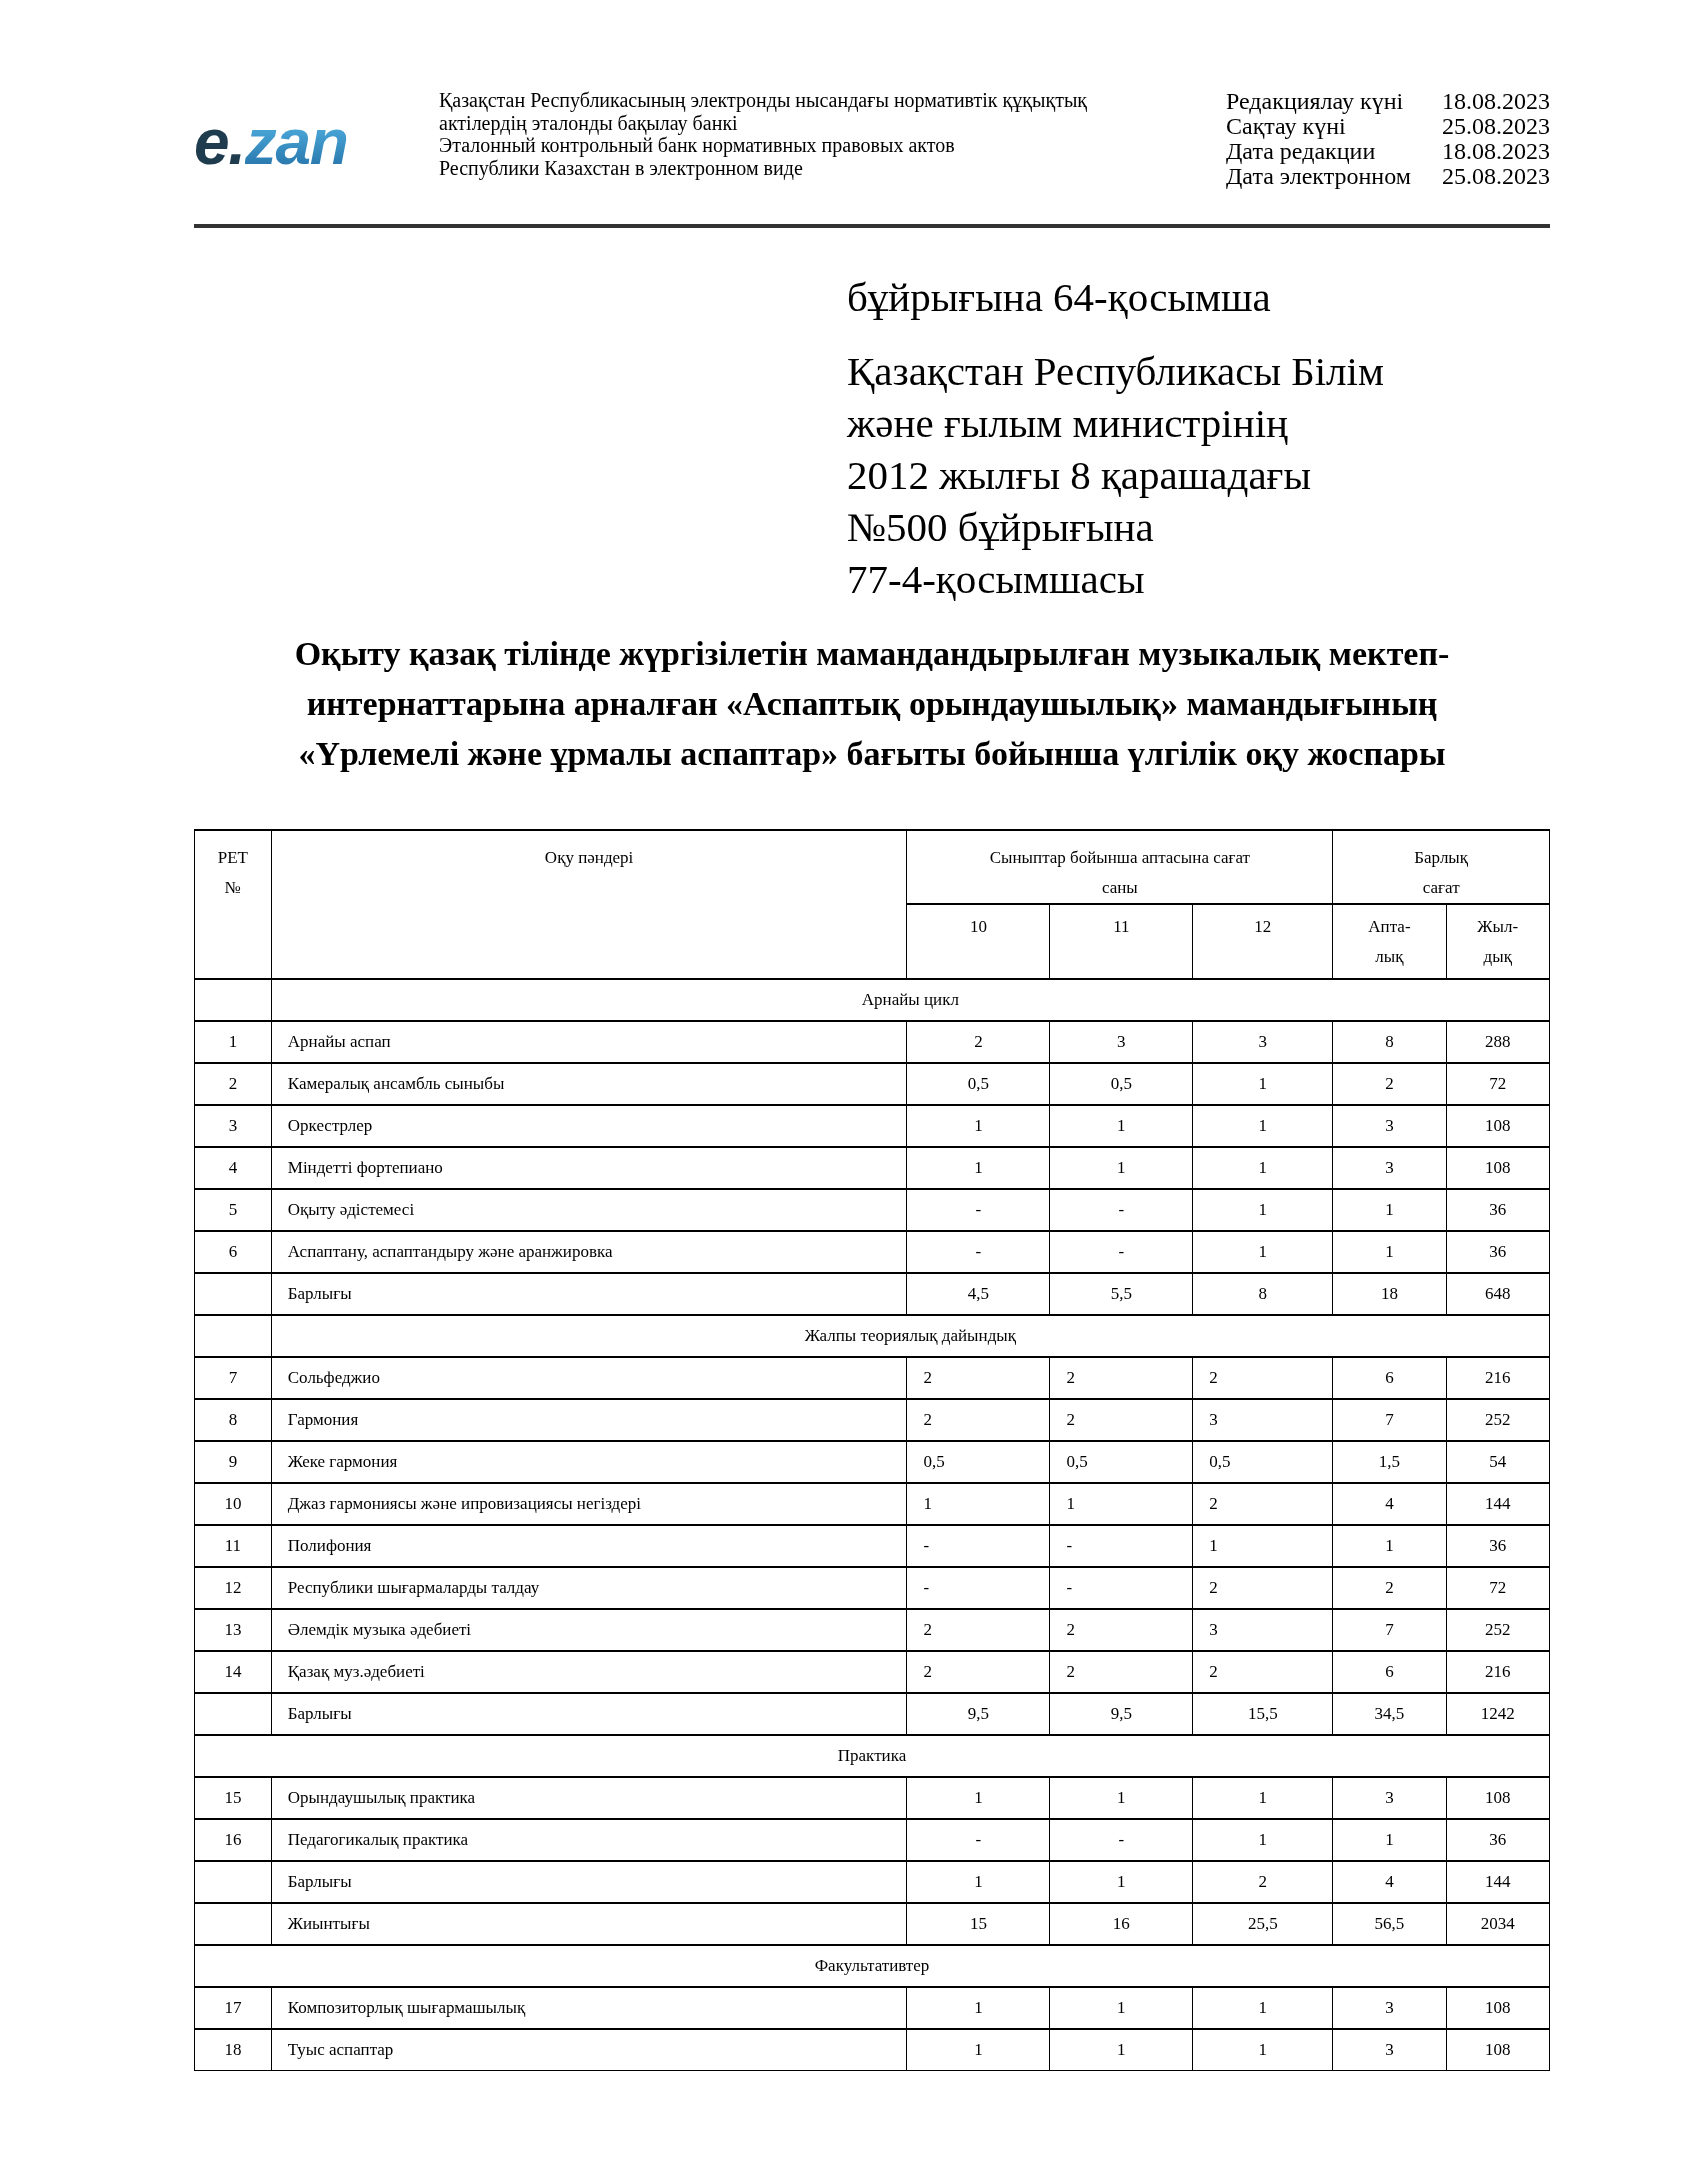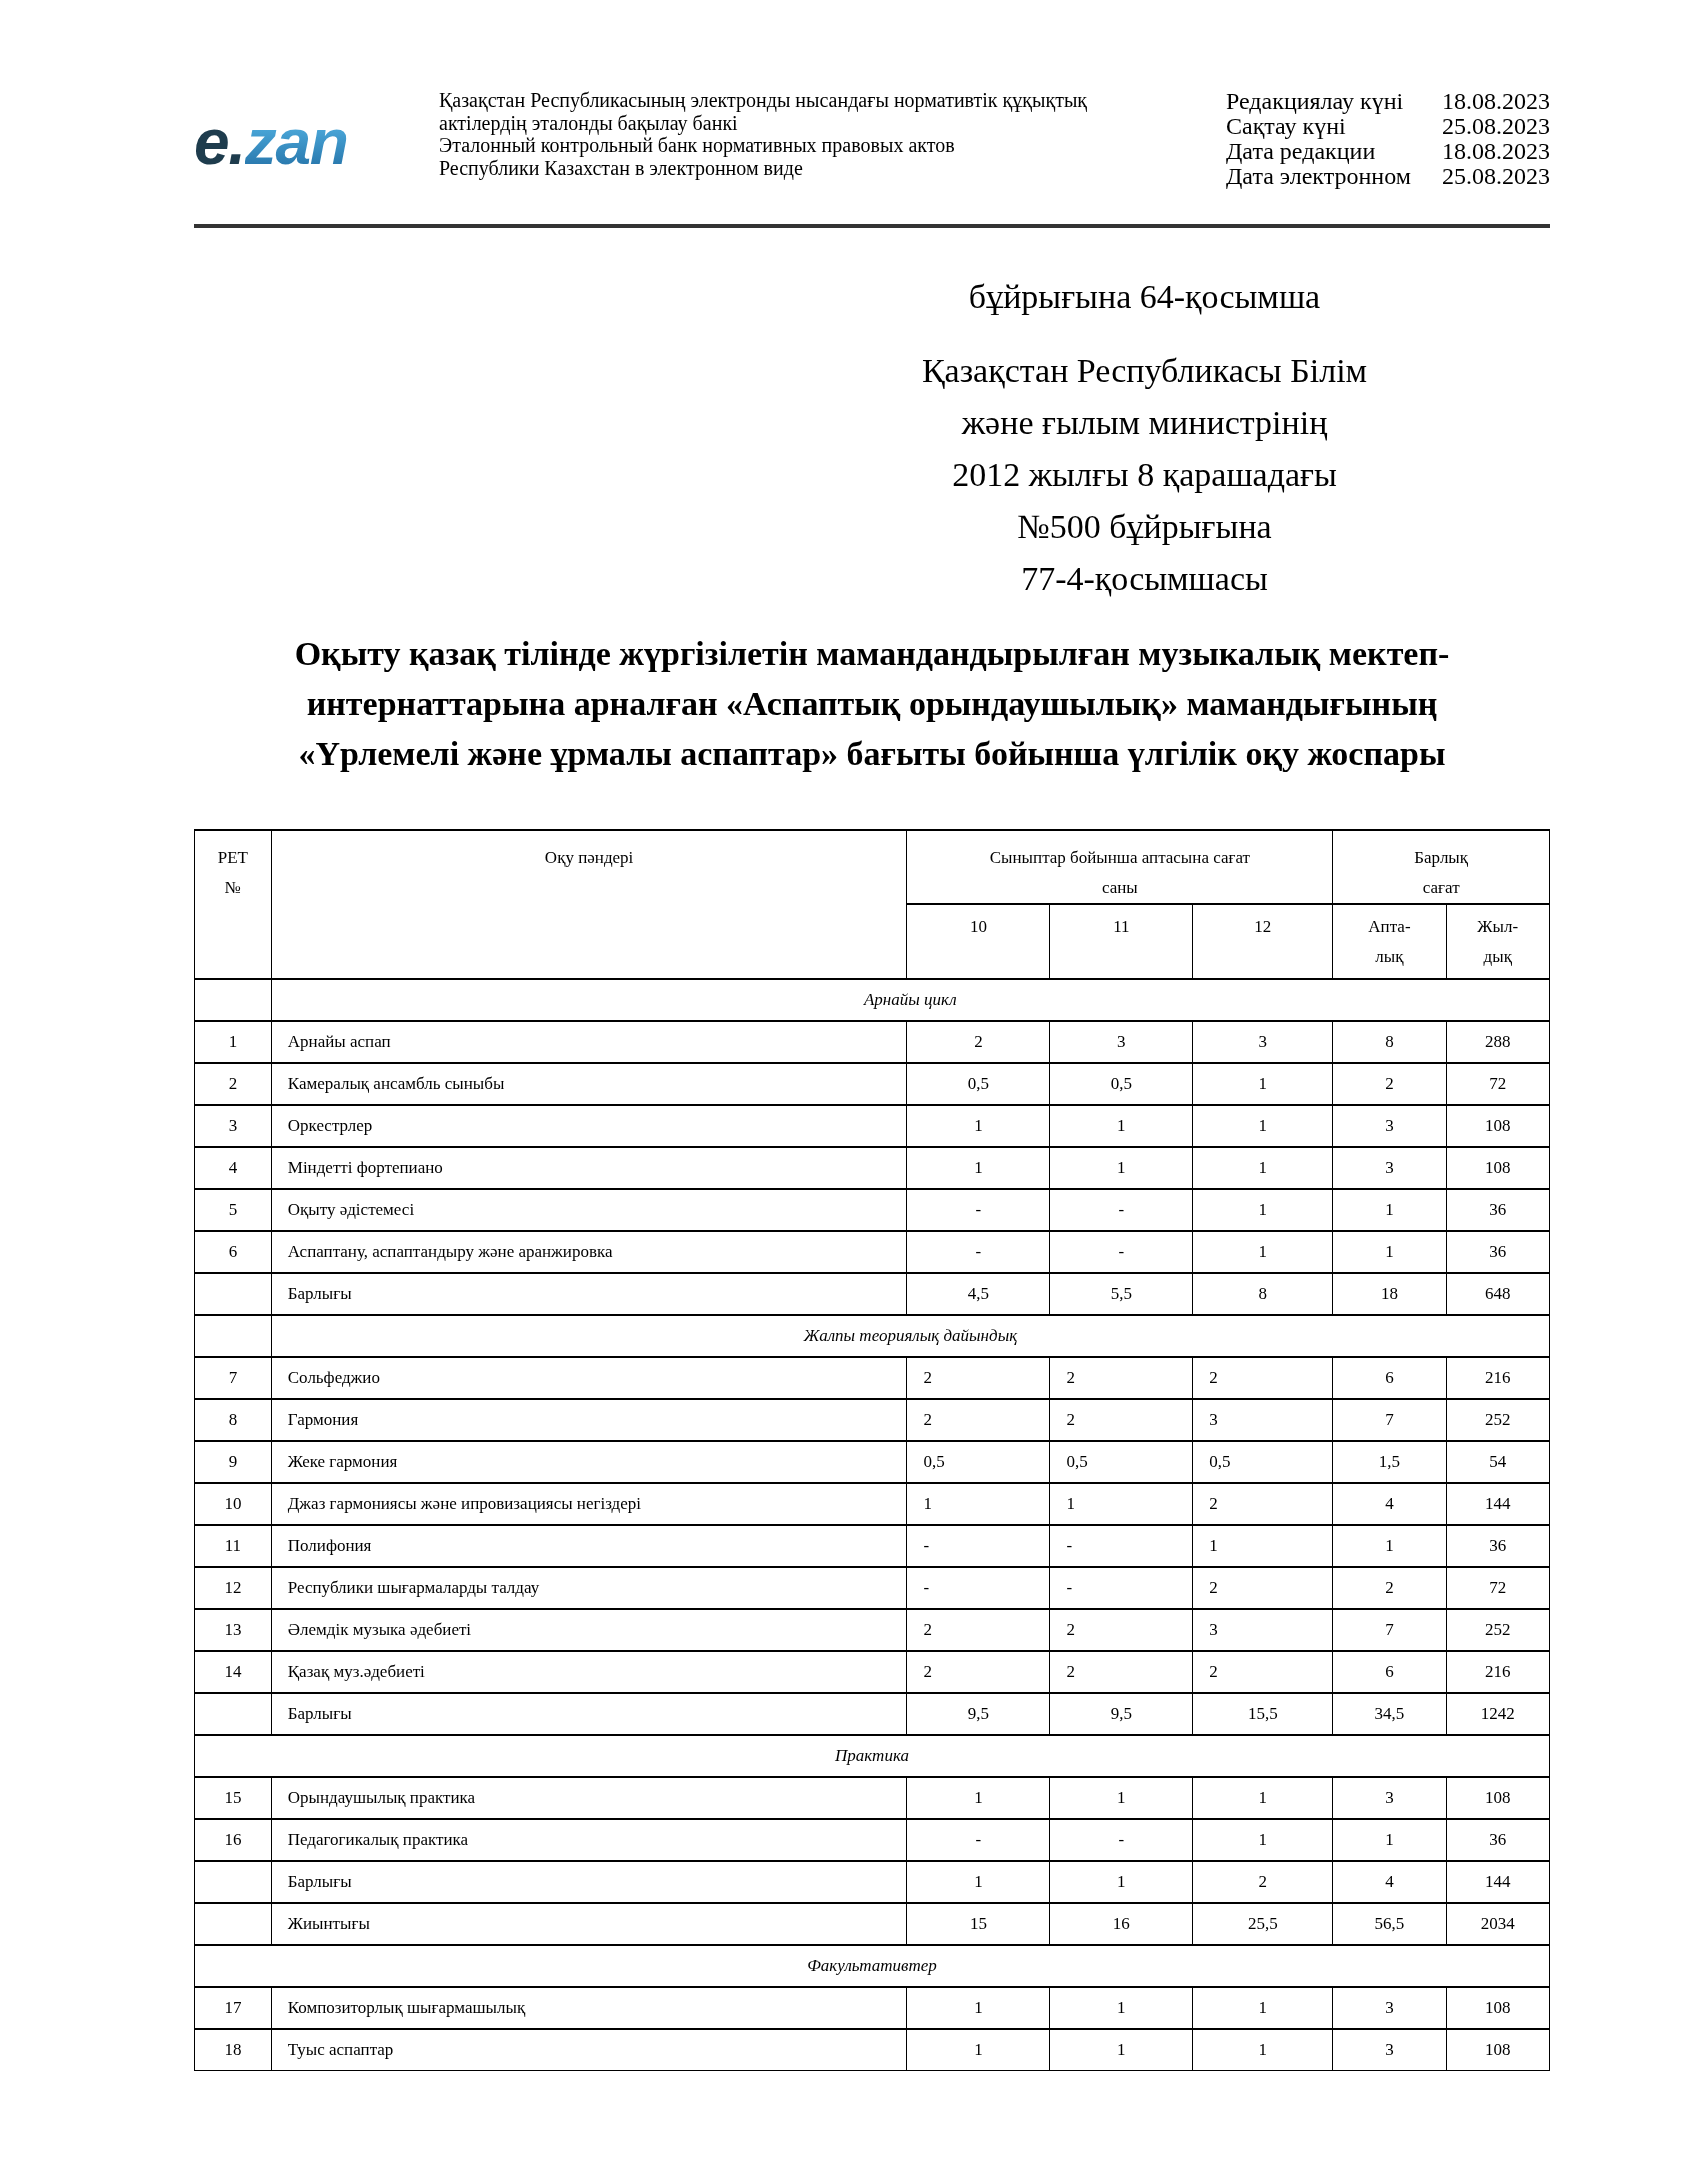--- a/index.html
+++ b/index.html
@@ -14,41 +14,41 @@
   .logo .zan { background: linear-gradient(#5cc0f0, #1f6aa0); -webkit-background-clip: text;
                background-clip: text; color: transparent; }
   .org { position: absolute; left: 245px; top: 3.3px; font-size: 20px; line-height: 22.5px; }
   .org div { white-space: nowrap; }
   .meta { position: absolute; left: 1032px; top: 3.3px; font-size: 24px; line-height: 25px; }
   .meta-row { display: flex; }
   .meta-label { width: 212px; }
   .meta-val { width: 112px; text-align: right; }
   .rule { position: absolute; left: 194px; top: 224px; width: 1356px; height: 4px; background: #333; }
 
-  .annex { position: absolute; left: 847px; width: 595px; text-align: center; font-size: 34px; line-height: 52px; }
+  .annex { position: absolute; left: 847px; width: 595px; text-align: left; font-size: 41px; line-height: 52px; }
   .annex1 { top: 271px; }
   .annex2 { top: 345px; }
 
   .title { position: absolute; left: 194px; top: 629px; width: 1356px; text-align: center;
            font-weight: bold; font-size: 34px; line-height: 50px; }
 
   table.plan { position: absolute; left: 194px; top: 829px; width: 1356px;
                border-collapse: collapse; font-size: 17px; }
   table.plan td { border: 1.3px solid #000; height: 40px; padding: 0 5.3px; vertical-align: middle; text-align: center; }
   table.plan tr { border-top: 2.6px solid #000; }
   .c-num { width: 66px; }
   .c-subj { width: 625px; text-align: left !important; padding-left: 16px !important; }
   .c-g { width: 123px; }
   .c-g12 { width: 120px; }
   .c-w { width: 103px; }
   .c-y { width: 93px; }
   .hdr td { vertical-align: top !important; padding-top: 12px !important; line-height: 30px; }
   .hdr-sub td { line-height: 30px; vertical-align: top !important; padding-top: 6.6px !important; }
   .left td.g { text-align: left; padding-left: 16px; }
-  .section td { height: 38px; font-style: italic; }
+  .section td { height: 38px; }
   .cut td { border-bottom: none; }
 </style>
 </head>
 <body>
 
 <div class="header">
   <div class="logo">
     <span class="e">e</span><span class="dot">.</span><span class="zan">zan</span>
   </div>
   <div class="org">

